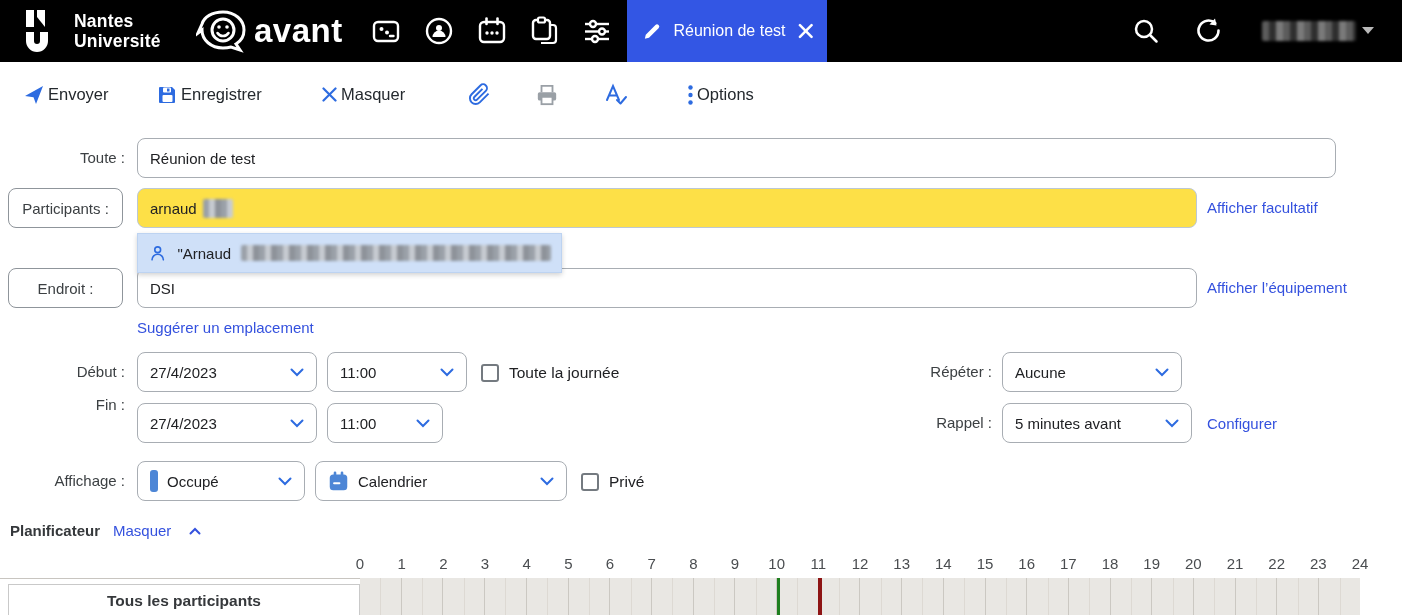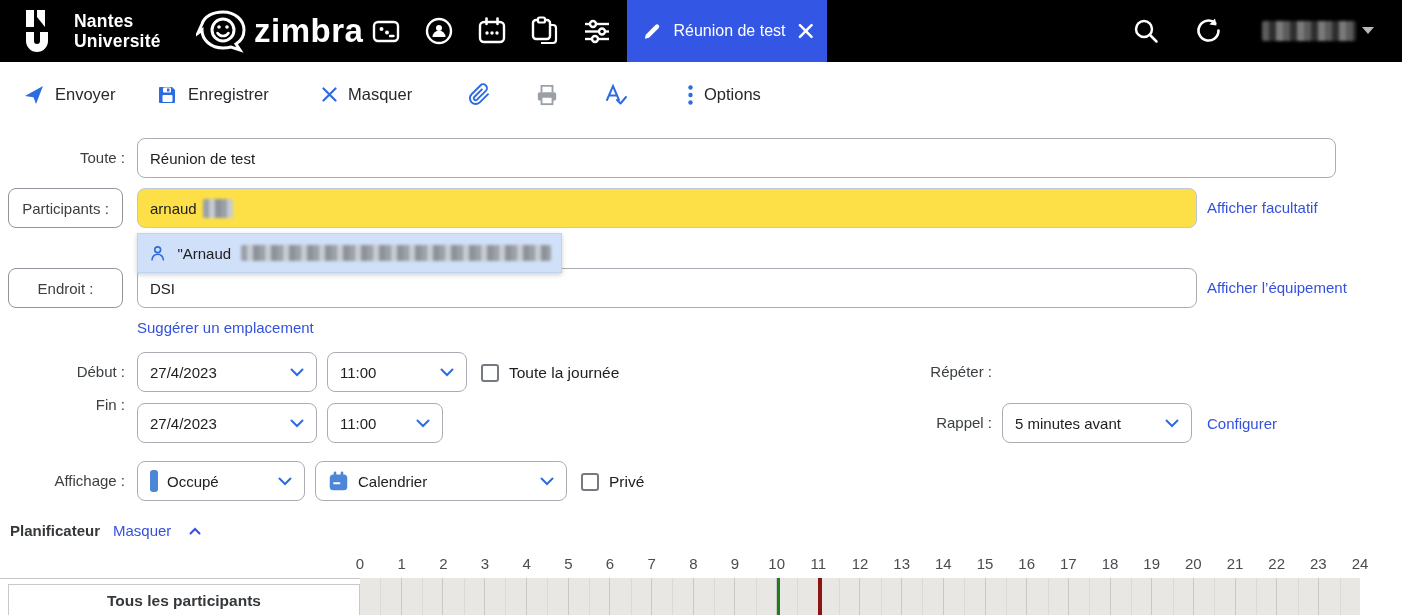--- a/index.html
+++ b/index.html
@@ -14,21 +14,21 @@
   .zimbra-text { font-size:33px; font-weight:700; letter-spacing:.5px; }
   .top-icon { position:absolute; top:16px; width:30px; height:30px; cursor:pointer; }
   .tab { position:absolute; left:627px; top:0; width:200px; height:62px; background:#3356e4; display:flex; align-items:center; padding:0 14px 0 16px; gap:12px; cursor:pointer; }
   .tab-label { color:#fff; font-size:16px; white-space:nowrap; flex:1; }
   .redact { background:repeating-linear-gradient(90deg,#5c5c5c 0 7px,#2e2e2e 7px 14px,#7a7a7a 14px 21px); filter:blur(1.6px); border-radius:2px; display:inline-block; vertical-align:middle; }
   .redact-light { background:repeating-linear-gradient(90deg,#9aa0a8 0 6px,#c7cbd1 6px 12px,#8d9299 12px 18px); filter:blur(1.8px); border-radius:2px; display:inline-block; vertical-align:middle; }
   .user-caret { position:absolute; left:1362px; top:27px; width:0; height:0; border-left:6px solid transparent; border-right:6px solid transparent; border-top:7px solid #b9b9b9; }
 
   
   .toolbar { position:absolute; left:0; top:62px; width:1402px; height:65px; background:#fff; }
-  .tool-item { position:absolute; top:0; height:65px; display:flex; align-items:center; gap:11px; cursor:pointer; color:#24292e; font-size:16.5px; }
+  .tool-item { position:absolute; top:0; height:65px; display:flex; align-items:center; gap:4px; cursor:pointer; color:#24292e; font-size:16.5px; }
 
   
   .flabel { position:absolute; font-size:15px; color:#3c4043; text-align:right; }
   .fbtn { position:absolute; width:115px; height:40px; border:1px solid #8f959b; border-radius:8px; background:#fff; font-size:15px; color:#3c4043; display:flex; align-items:center; justify-content:center; cursor:pointer; }
   .finput { position:absolute; height:40px; border:1px solid #a8adb3; border-radius:8px; background:#fff; font-size:15px; color:#202124; display:flex; align-items:center; padding:0 12px; gap:6px; }
   .link { position:absolute; color:#3451de; font-size:15px; cursor:pointer; white-space:nowrap; }
   .select { position:absolute; height:40px; border:1px solid #a8adb3; border-radius:8px; background:#fff; display:flex; align-items:center; padding:0 12px; font-size:15px; color:#202124; cursor:pointer; gap:9px; }
   .select .sel-text { flex:1; }
   .checkbox { position:absolute; width:18px; height:18px; border:2px solid #747a80; border-radius:3px; background:#fff; cursor:pointer; }
   .cb-label { position:absolute; font-size:15.5px; color:#202124; }
@@ -70,21 +70,21 @@
     </div>
 
     <div class="zimbra-logo">
       <svg width="54" height="46" viewBox="0 0 54 46">
         <path d="M27,4 c12,0 21,8 21,18 0,6 -3,11 -8,14 l4,6 -9,-3 c-2.5,0.7 -5.2,1 -8,1 -12,0 -21,-8 -21,-18 l-4,3 4,-9 C8,9 16,4 27,4 z" fill="none" stroke="#fff" stroke-width="3"></path>
         <circle cx="27" cy="22" r="11" fill="none" stroke="#fff" stroke-width="3"></circle>
         <circle cx="23" cy="19" r="1.8" fill="#fff"></circle>
         <circle cx="31" cy="19" r="1.8" fill="#fff"></circle>
         <path d="M21.5,25 a6.5,6.5 0 0 0 11,0" fill="none" stroke="#fff" stroke-width="2.6" stroke-linecap="round"></path>
       </svg>
-      <span class="zimbra-text">zimbra</span>
+      <span class="zimbra-text">avant</span>
     </div>
 
     <svg class="top-icon" style="left:371px" viewBox="0 0 30 30">
       <rect x="3" y="6" width="24" height="19" rx="4" fill="none" stroke="#fff" stroke-width="2.4"></rect>
       <circle cx="10.5" cy="13" r="2" fill="#fff"></circle>
       <circle cx="16" cy="16.5" r="2" fill="#fff"></circle>
       <line x1="19" y1="20" x2="22.5" y2="20" stroke="#fff" stroke-width="2.4" stroke-linecap="round"></line>
     </svg>
 
     <svg class="top-icon" style="left:424px" viewBox="0 0 30 30">
@@ -243,20 +243,26 @@
   <div class="select" style="left:327px; top:352px; width:140px">
     <span class="sel-text">11:00</span>
     <svg width="14" height="9" viewBox="0 0 14 9">
         <polyline points="1.5,1.5 7,7 12.5,1.5" fill="none" stroke="#2d6be0" stroke-width="2" stroke-linecap="round"></polyline>
       </svg>
   </div>
   <div class="checkbox" style="left:481px; top:364px"></div>
   <div class="cb-label" style="left:509px; top:364px">Toute la journée</div>
 
   <div class="flabel" style="left:860px; top:363px; width:132px">Répéter :</div>
+  <div class="select" style="left:1002px; top:352px; width:180px">
+    <span class="sel-text">Aucune</span>
+    <svg width="14" height="9" viewBox="0 0 14 9">
+        <polyline points="1.5,1.5 7,7 12.5,1.5" fill="none" stroke="#2d6be0" stroke-width="2" stroke-linecap="round"></polyline>
+      </svg>
+  </div>
 
   <div class="flabel" style="left:0; top:396px; width:125px">Fin :</div>
   <div class="select" style="left:137px; top:403px; width:180px">
     <span class="sel-text">27/4/2023</span>
     <svg width="14" height="9" viewBox="0 0 14 9">
         <polyline points="1.5,1.5 7,7 12.5,1.5" fill="none" stroke="#2d6be0" stroke-width="2" stroke-linecap="round"></polyline>
       </svg>
   </div>
   <div class="select" style="left:327px; top:403px; width:116px">
     <span class="sel-text">11:00</span>

